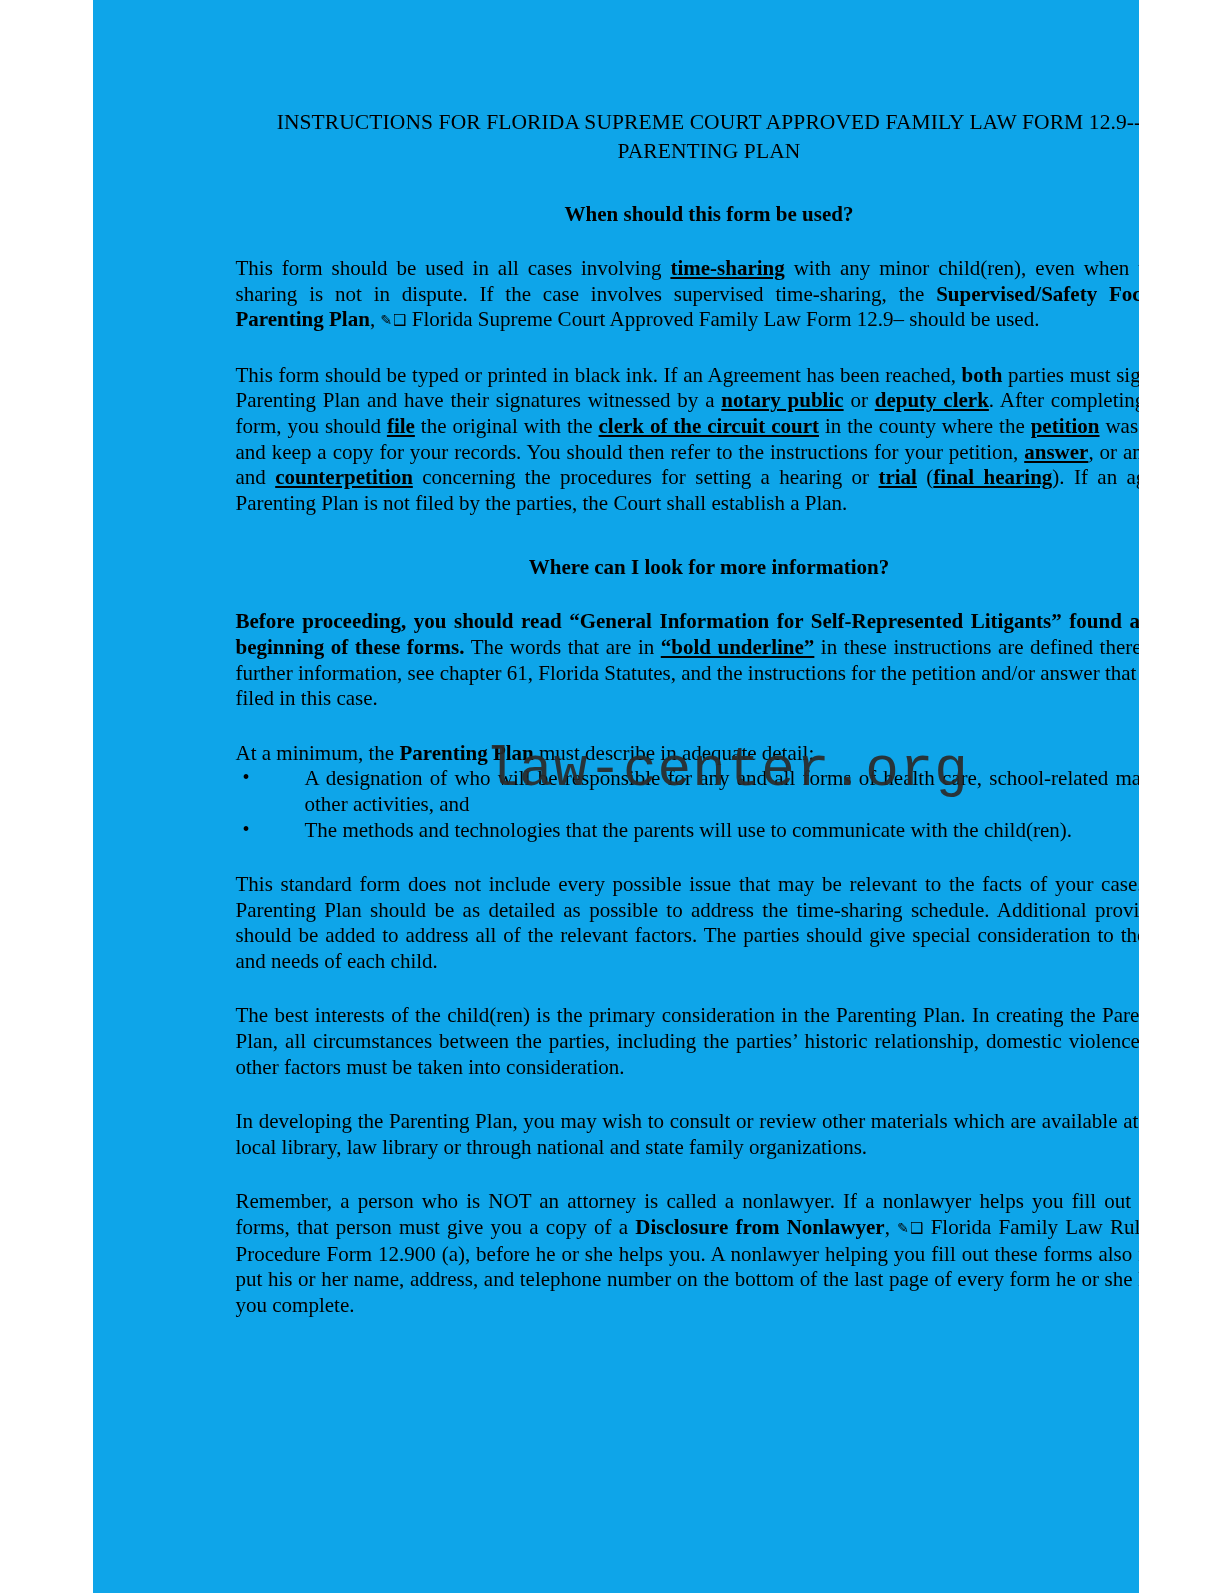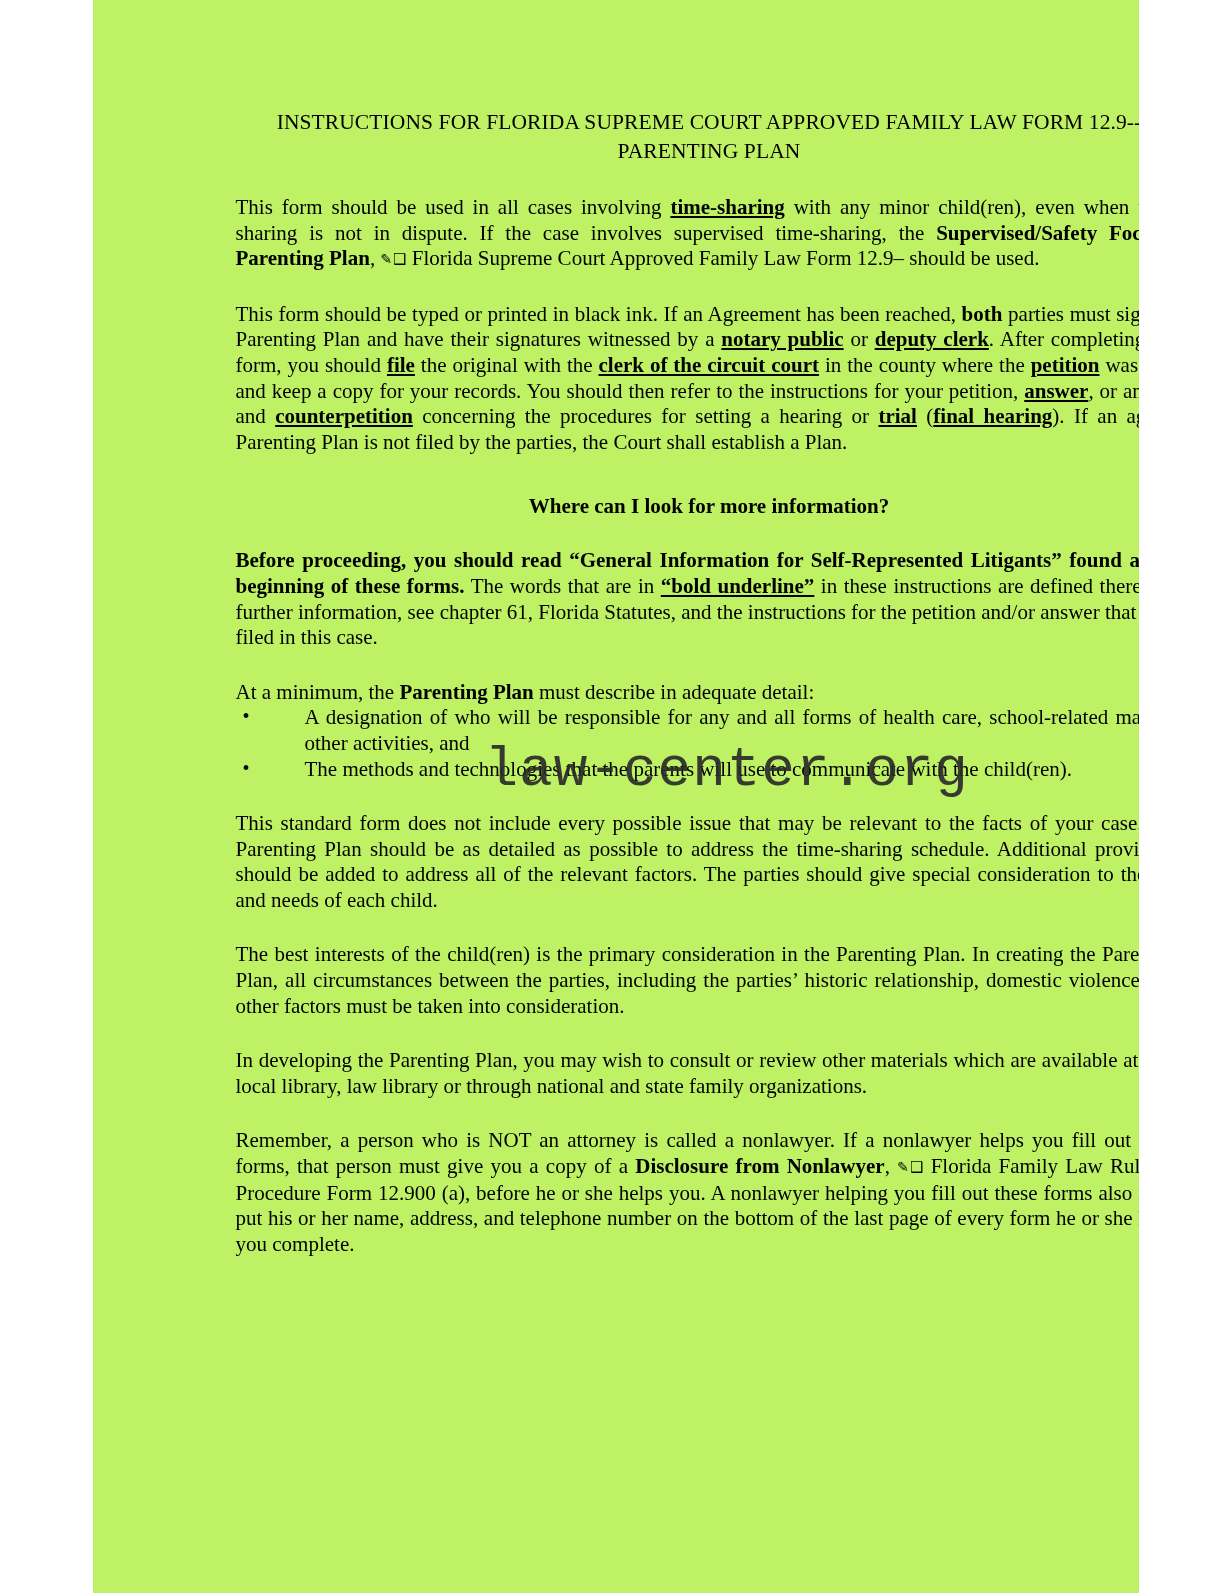--- a/index.html
+++ b/index.html
@@ -10,21 +10,21 @@
   }
   body {
     font-family: "Liberation Serif", "DejaVu Serif", serif;
     color: #000000;
   }
   .page {
     position: relative;
     width: 1013px;
     height: 1593px;
     margin: 0 auto;
-    background: #bef264;
+    background: #0ea5e9;
     overflow: hidden;
     padding-left: 33px;
   }
   .content {
     position: absolute;
     left: 143px;
     top: 108px;
     width: 947px;
   }
 
@@ -124,20 +124,21 @@
 <div class="page">
 
   <div class="content">
 
     <div class="doc-title">
       <span>INSTRUCTIONS FOR FLORIDA SUPREME COURT APPROVED FAMILY LAW FORM 12.9--</span>
       <br>
       <span>PARENTING PLAN</span>
     </div>
 
+    <div class="section-heading sh-when">When should this form be used?</div>
 
     <p class="body gap-lg">
       <span>This form should be used in all cases involving </span><span class="bu">time-sharing</span><span> with any minor child(ren), even when time-sharing is not in dispute.  If the case involves supervised time-sharing, the </span><span class="b">Supervised/Safety Focused Parenting Plan</span><span>, </span><span class="glyph-marker"><span class="pencil">✎</span><span class="box">❑</span></span><span> Florida Supreme Court Approved Family Law Form 12.9– should be used.</span>
     </p>
 
     <p class="body gap-lg">
       <span>This form should be typed or printed in black ink. If an Agreement has been reached, </span><span class="b">both</span><span> parties must sign the Parenting Plan and have their signatures witnessed by a </span><span class="bu">notary public</span><span> or </span><span class="bu">deputy clerk</span><span>.  After completing this form, you should </span><span class="bu">file</span><span> the original with the </span><span class="bu">clerk of the circuit court</span><span> in the county where the </span><span class="bu">petition</span><span> was filed and keep a copy for your records.  You should then refer to the instructions for your petition, </span><span class="bu">answer</span><span>, or answer and </span><span class="bu">counterpetition</span><span> concerning the procedures for setting a hearing or </span><span class="bu">trial</span><span> (</span><span class="bu">final hearing</span><span>). If an agreed Parenting Plan is not filed by the parties, the Court shall establish a Plan.</span>
     </p>
 
     <div class="section-heading sh-where">Where can I look for more information?</div>

